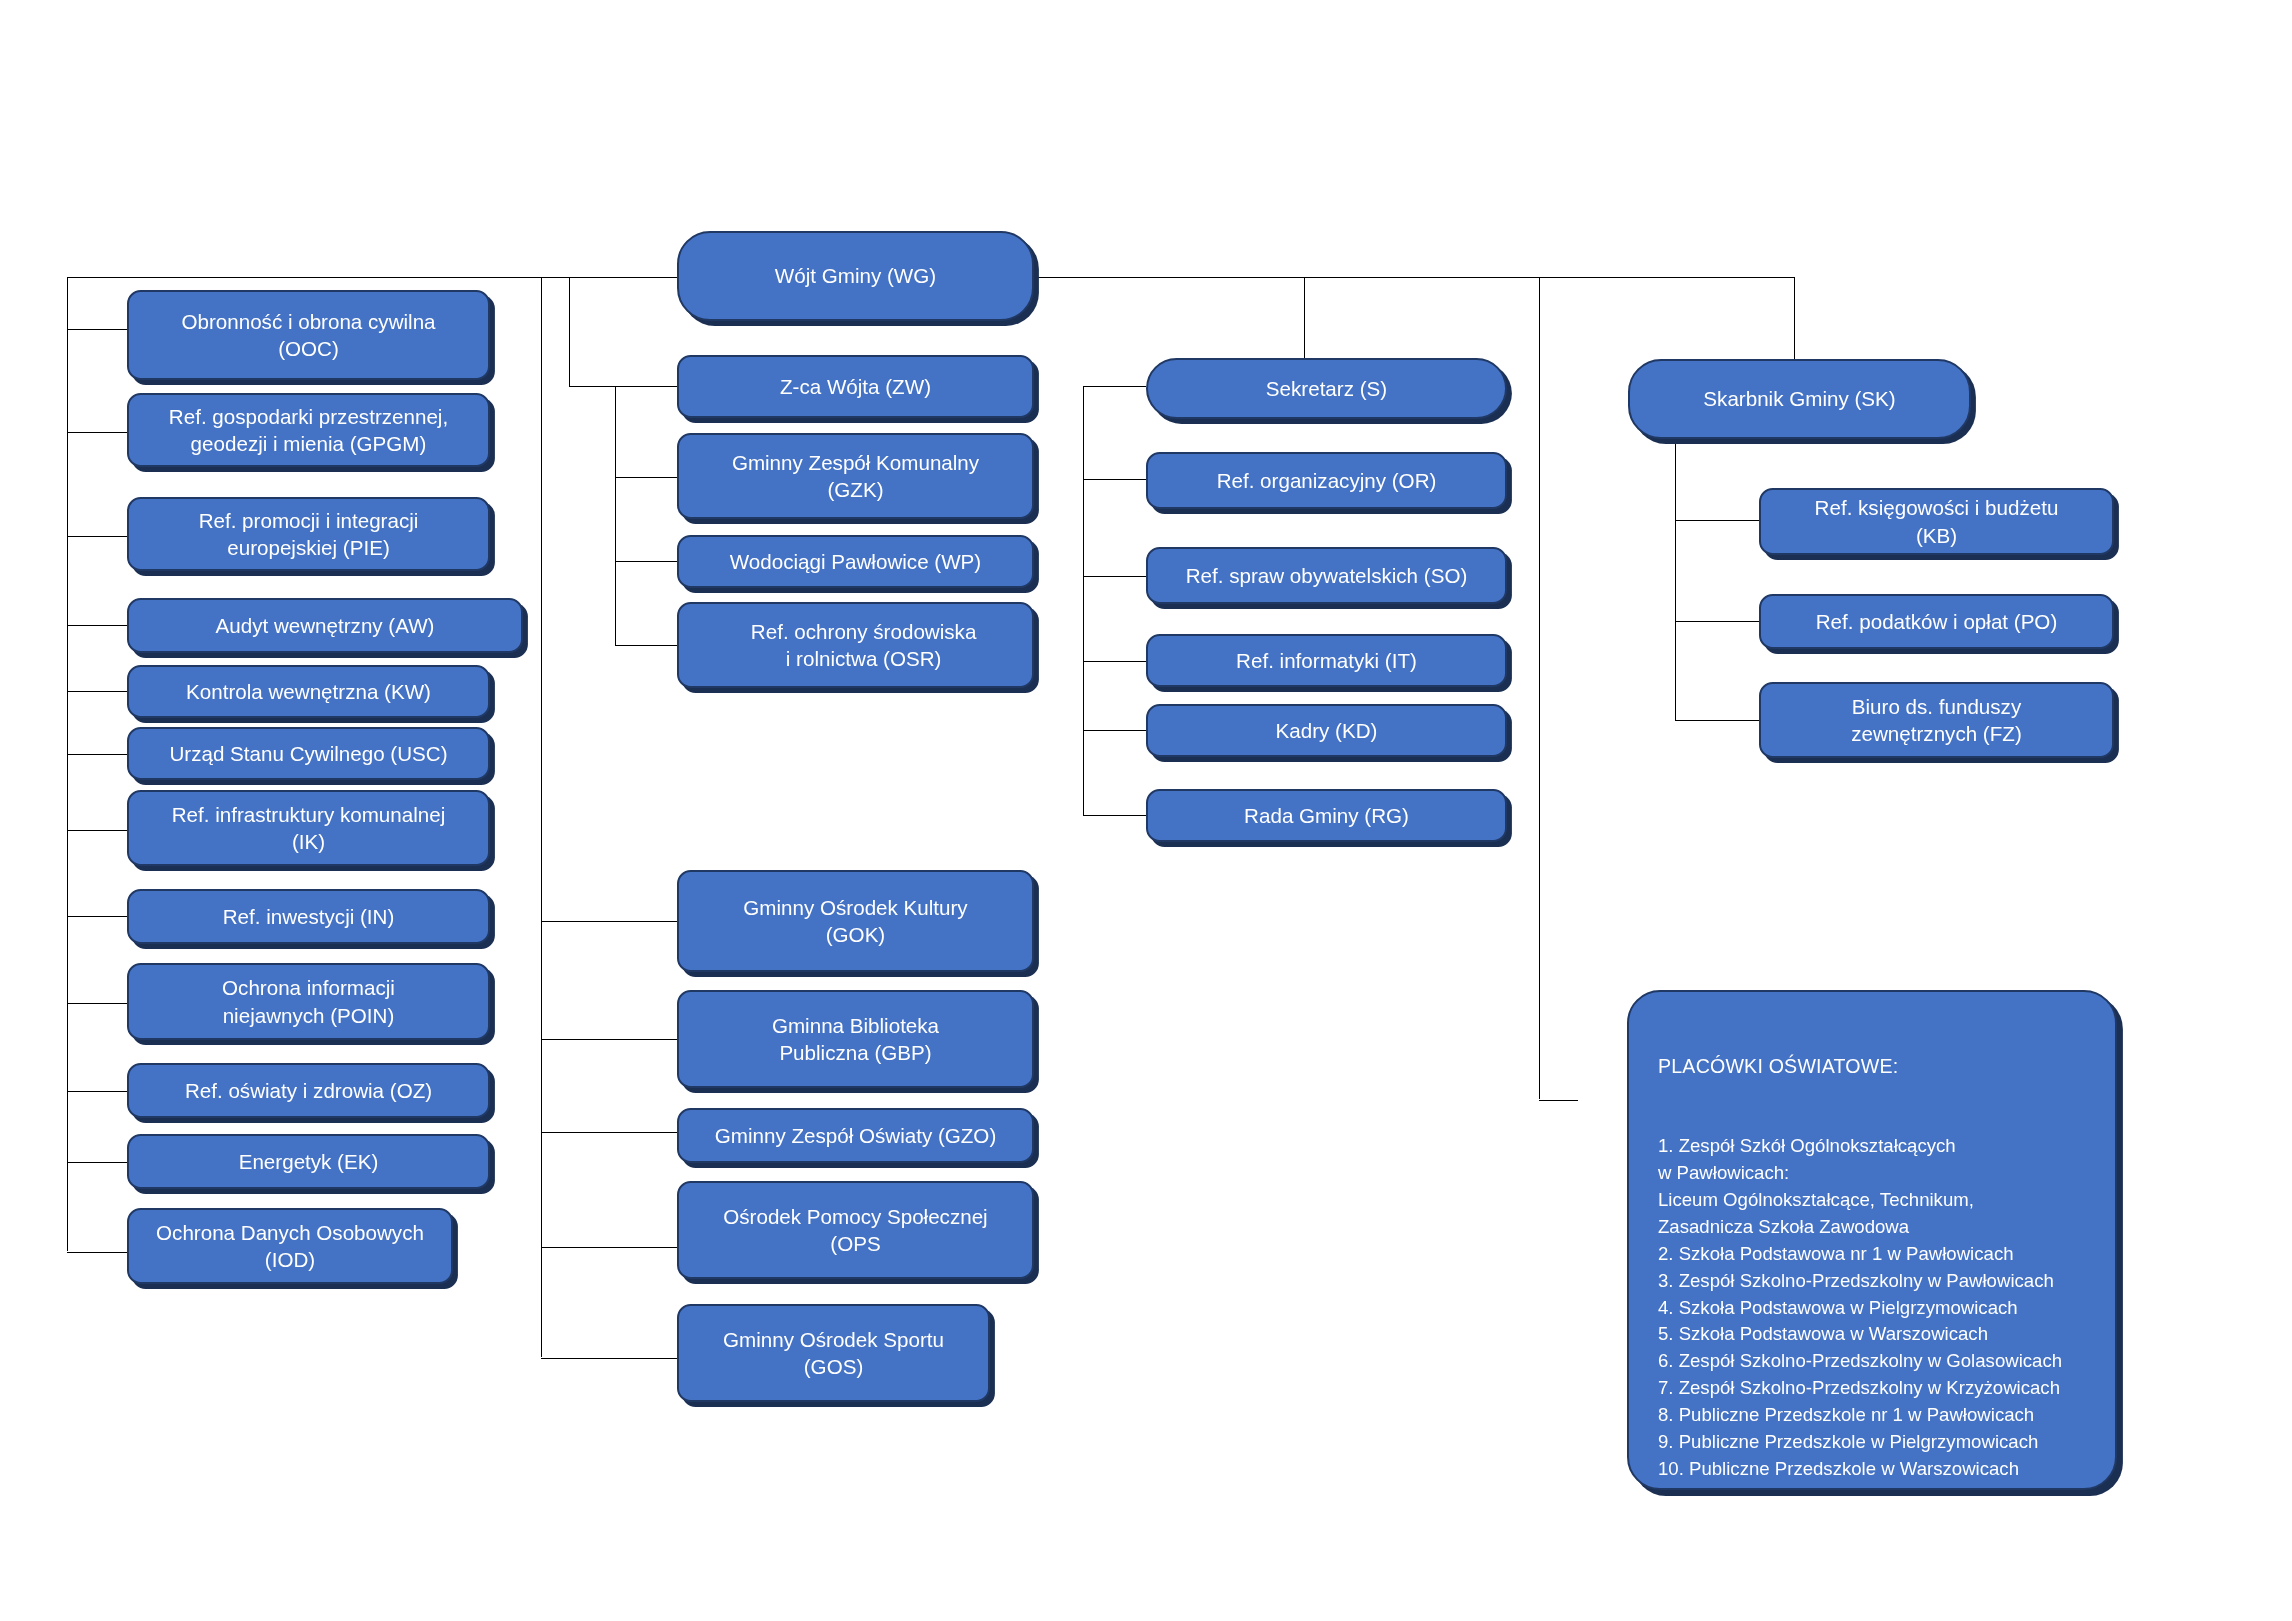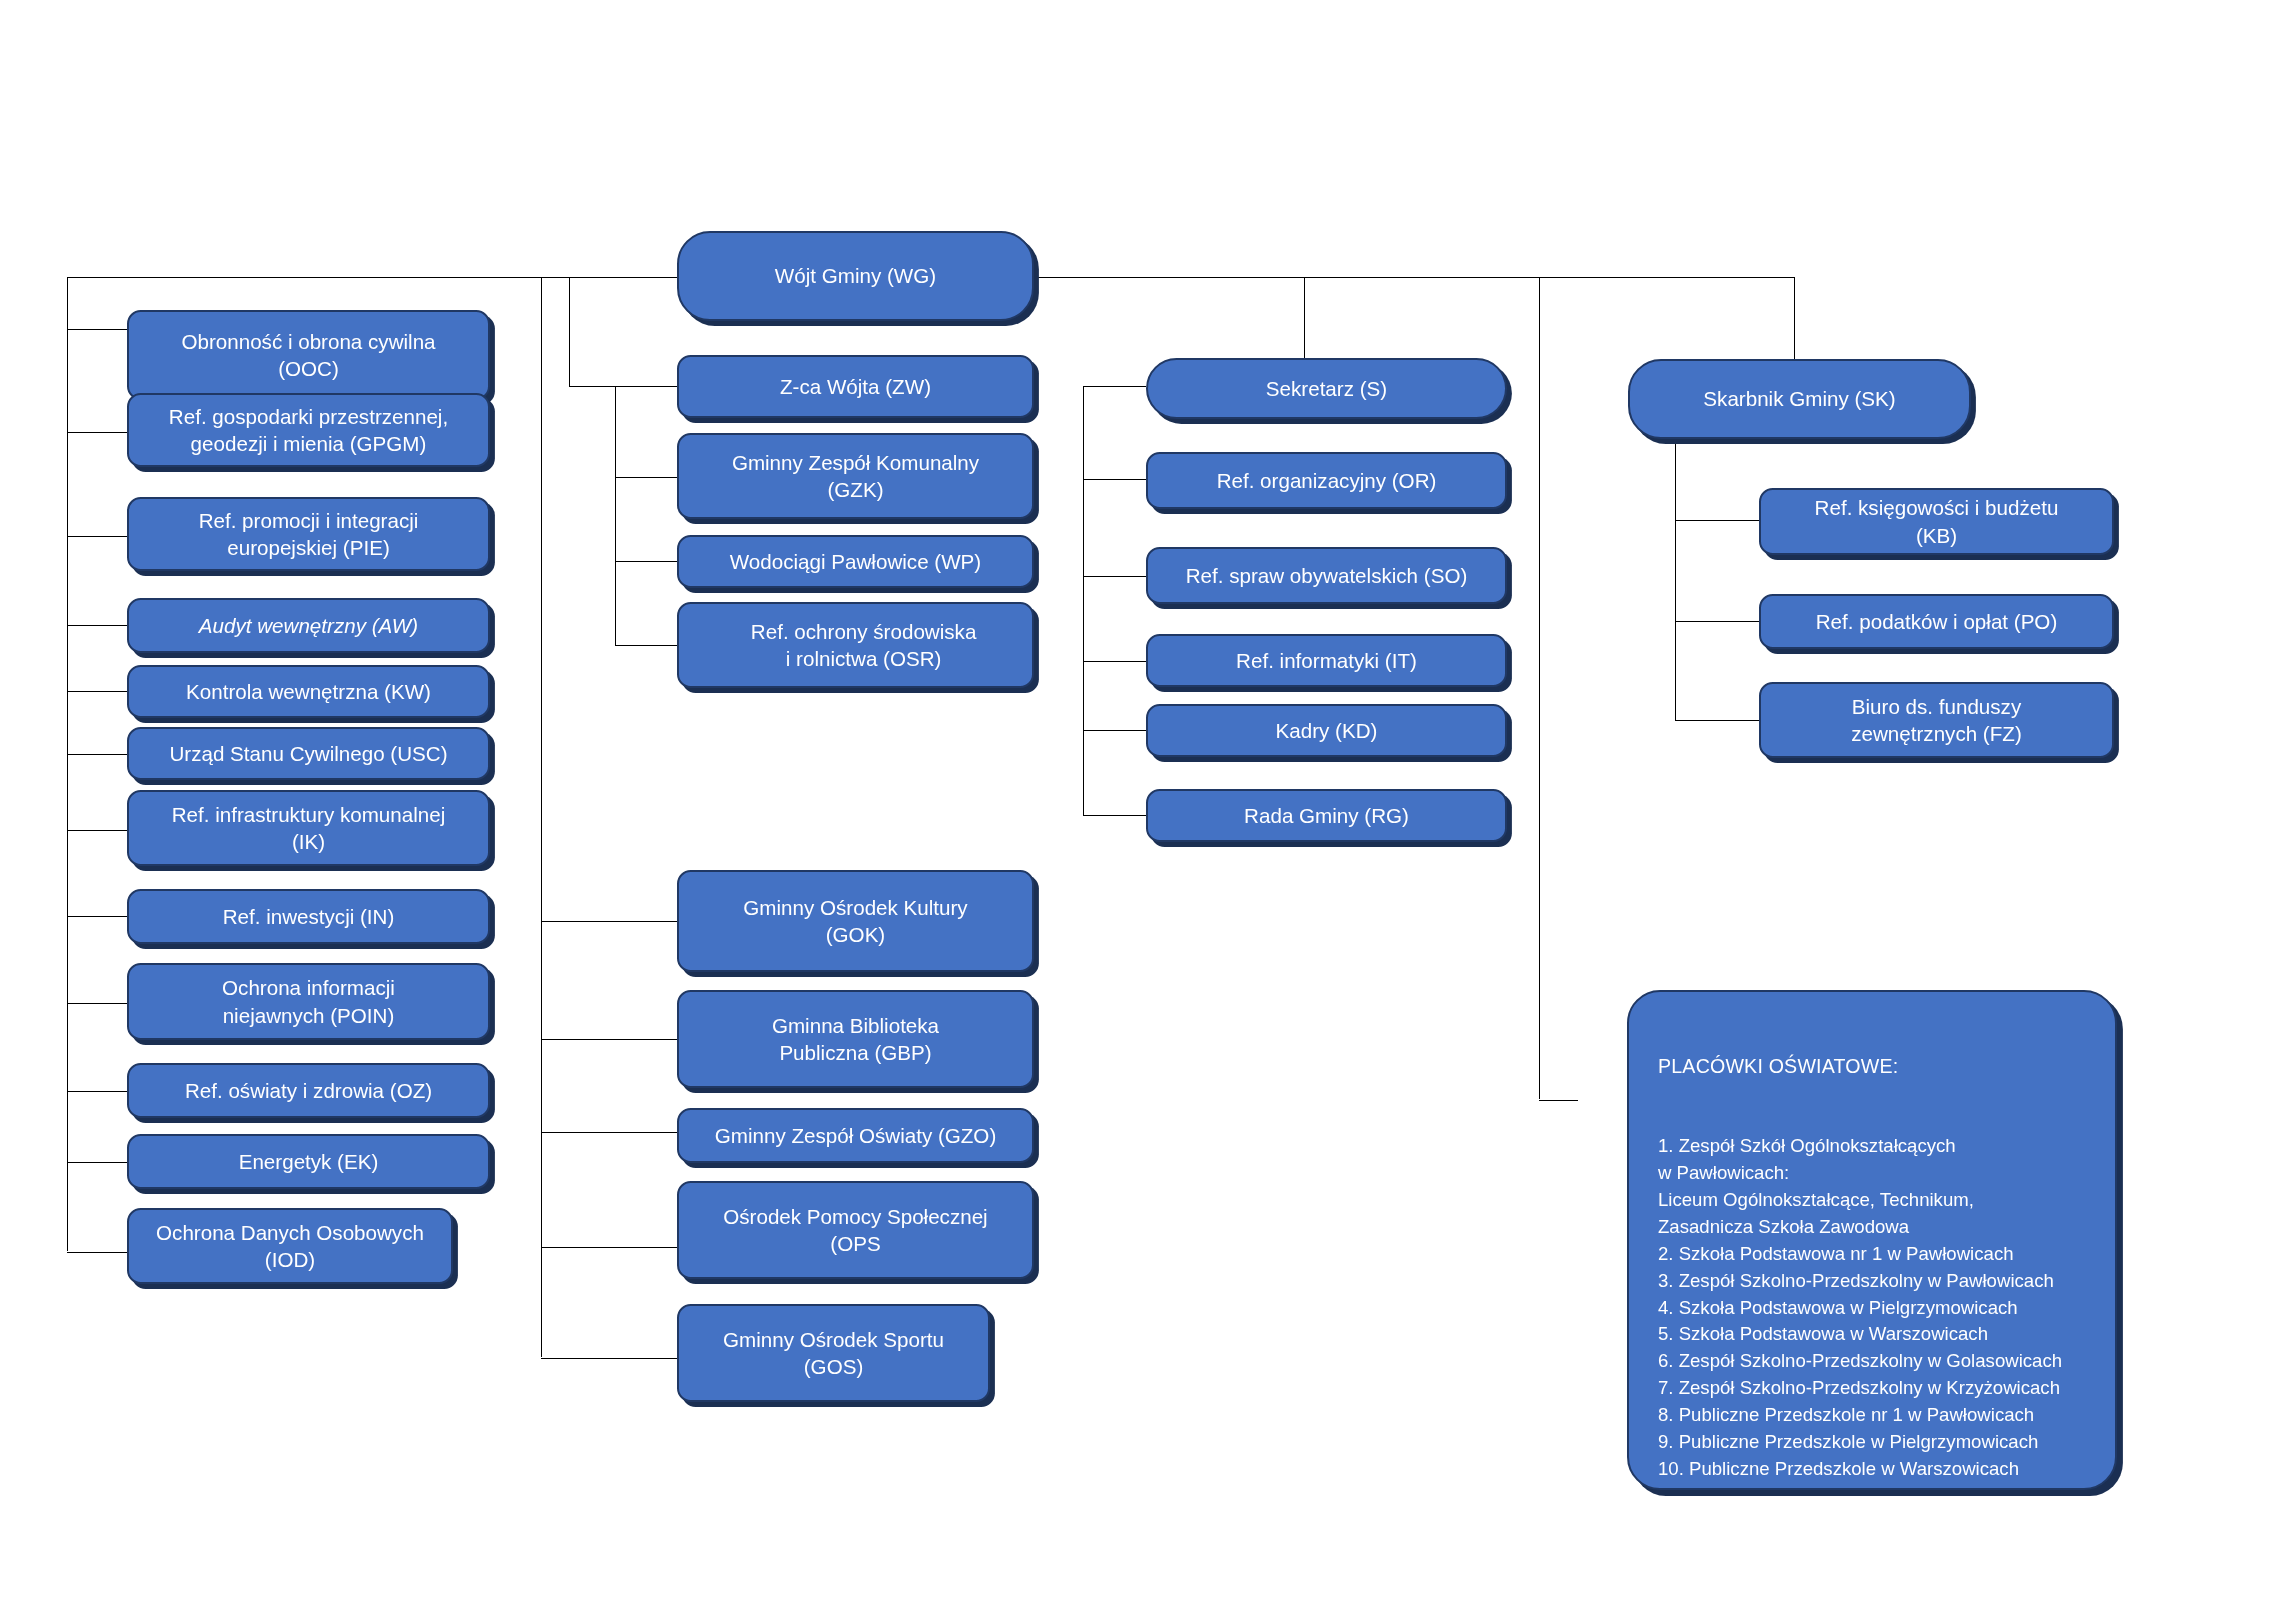--- a/index.html
+++ b/index.html
@@ -97,27 +97,27 @@
   <div class="ln h" style="left:1083px;top:576px;width:63px;"></div>
   <div class="ln h" style="left:1083px;top:661px;width:63px;"></div>
   <div class="ln h" style="left:1083px;top:730px;width:63px;"></div>
   <div class="ln h" style="left:1083px;top:815px;width:63px;"></div>
 
   <div class="ln v" style="left:1675px;top:439px;height:281px;"></div>
   <div class="ln h" style="left:1675px;top:520px;width:84px;"></div>
   <div class="ln h" style="left:1675px;top:621px;width:84px;"></div>
   <div class="ln h" style="left:1675px;top:720px;width:84px;"></div>
 
-  <div class="node" style="left:127px;top:290px;width:363px;height:90px;margin-top:20px;">Obronność i obrona cywilna
+  <div class="node" style="left:127px;top:290px;width:363px;height:90px;">Obronność i obrona cywilna
 (OOC)</div>
   <div class="node" style="left:127px;top:393px;width:363px;height:74px;">Ref. gospodarki przestrzennej,
 geodezji i mienia (GPGM)</div>
   <div class="node" style="left:127px;top:497px;width:363px;height:74px;">Ref. promocji i integracji
 europejskiej (PIE)</div>
-  <div class="node" style="left:127px;top:598px;width:363px;height:55px;font-style:italic;">Audyt wewnętrzny (AW)</div>
+  <div class="node" style="left:127px;top:598px;width:396px;height:55px;">Audyt wewnętrzny (AW)</div>
   <div class="node" style="left:127px;top:665px;width:363px;height:53px;">Kontrola wewnętrzna (KW)</div>
   <div class="node" style="left:127px;top:727px;width:363px;height:53px;">Urząd Stanu Cywilnego (USC)</div>
   <div class="node" style="left:127px;top:790px;width:363px;height:76px;">Ref. infrastruktury komunalnej
 (IK)</div>
   <div class="node" style="left:127px;top:889px;width:363px;height:55px;">Ref. inwestycji (IN)</div>
   <div class="node" style="left:127px;top:963px;width:363px;height:77px;">Ochrona informacji
 niejawnych (POIN)</div>
   <div class="node" style="left:127px;top:1134px;width:363px;height:55px;">Energetyk (EK)</div>
   <div class="node" style="left:127px;top:1063px;width:363px;height:55px;">Ref. oświaty i zdrowia (OZ)</div>
   <div class="node" style="left:127px;top:1208px;width:326px;height:76px;">Ochrona Danych Osobowych

